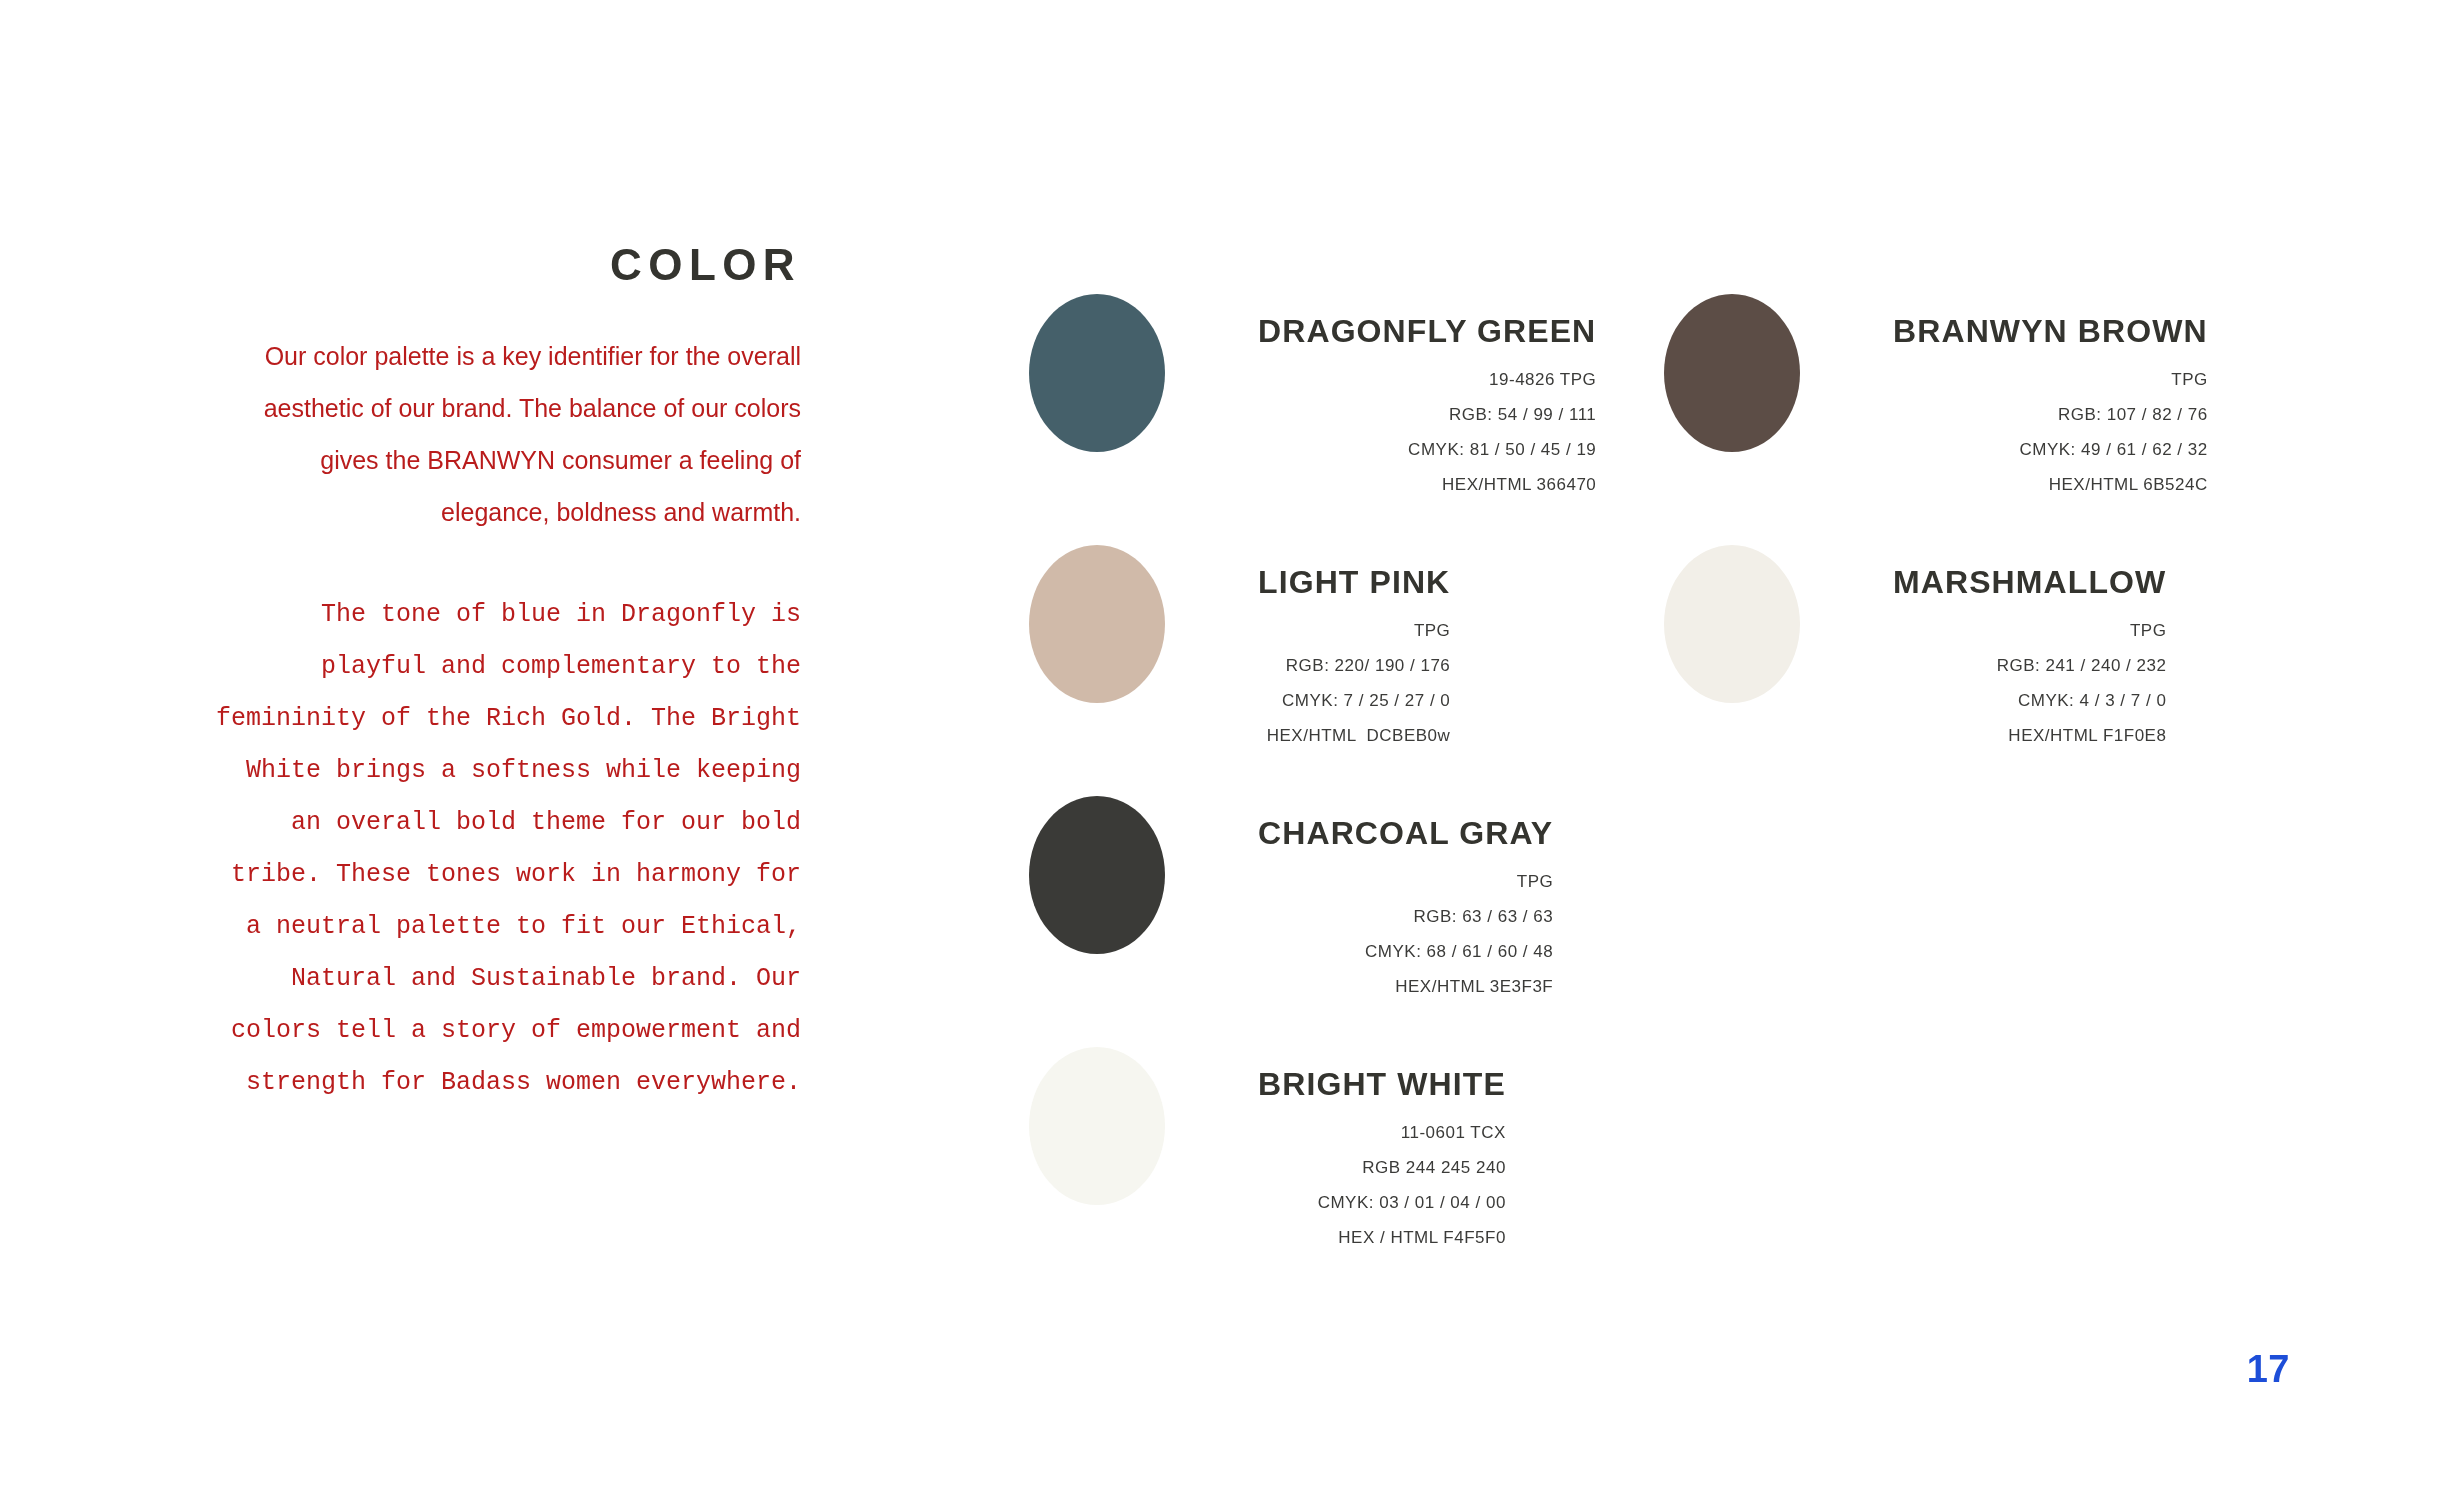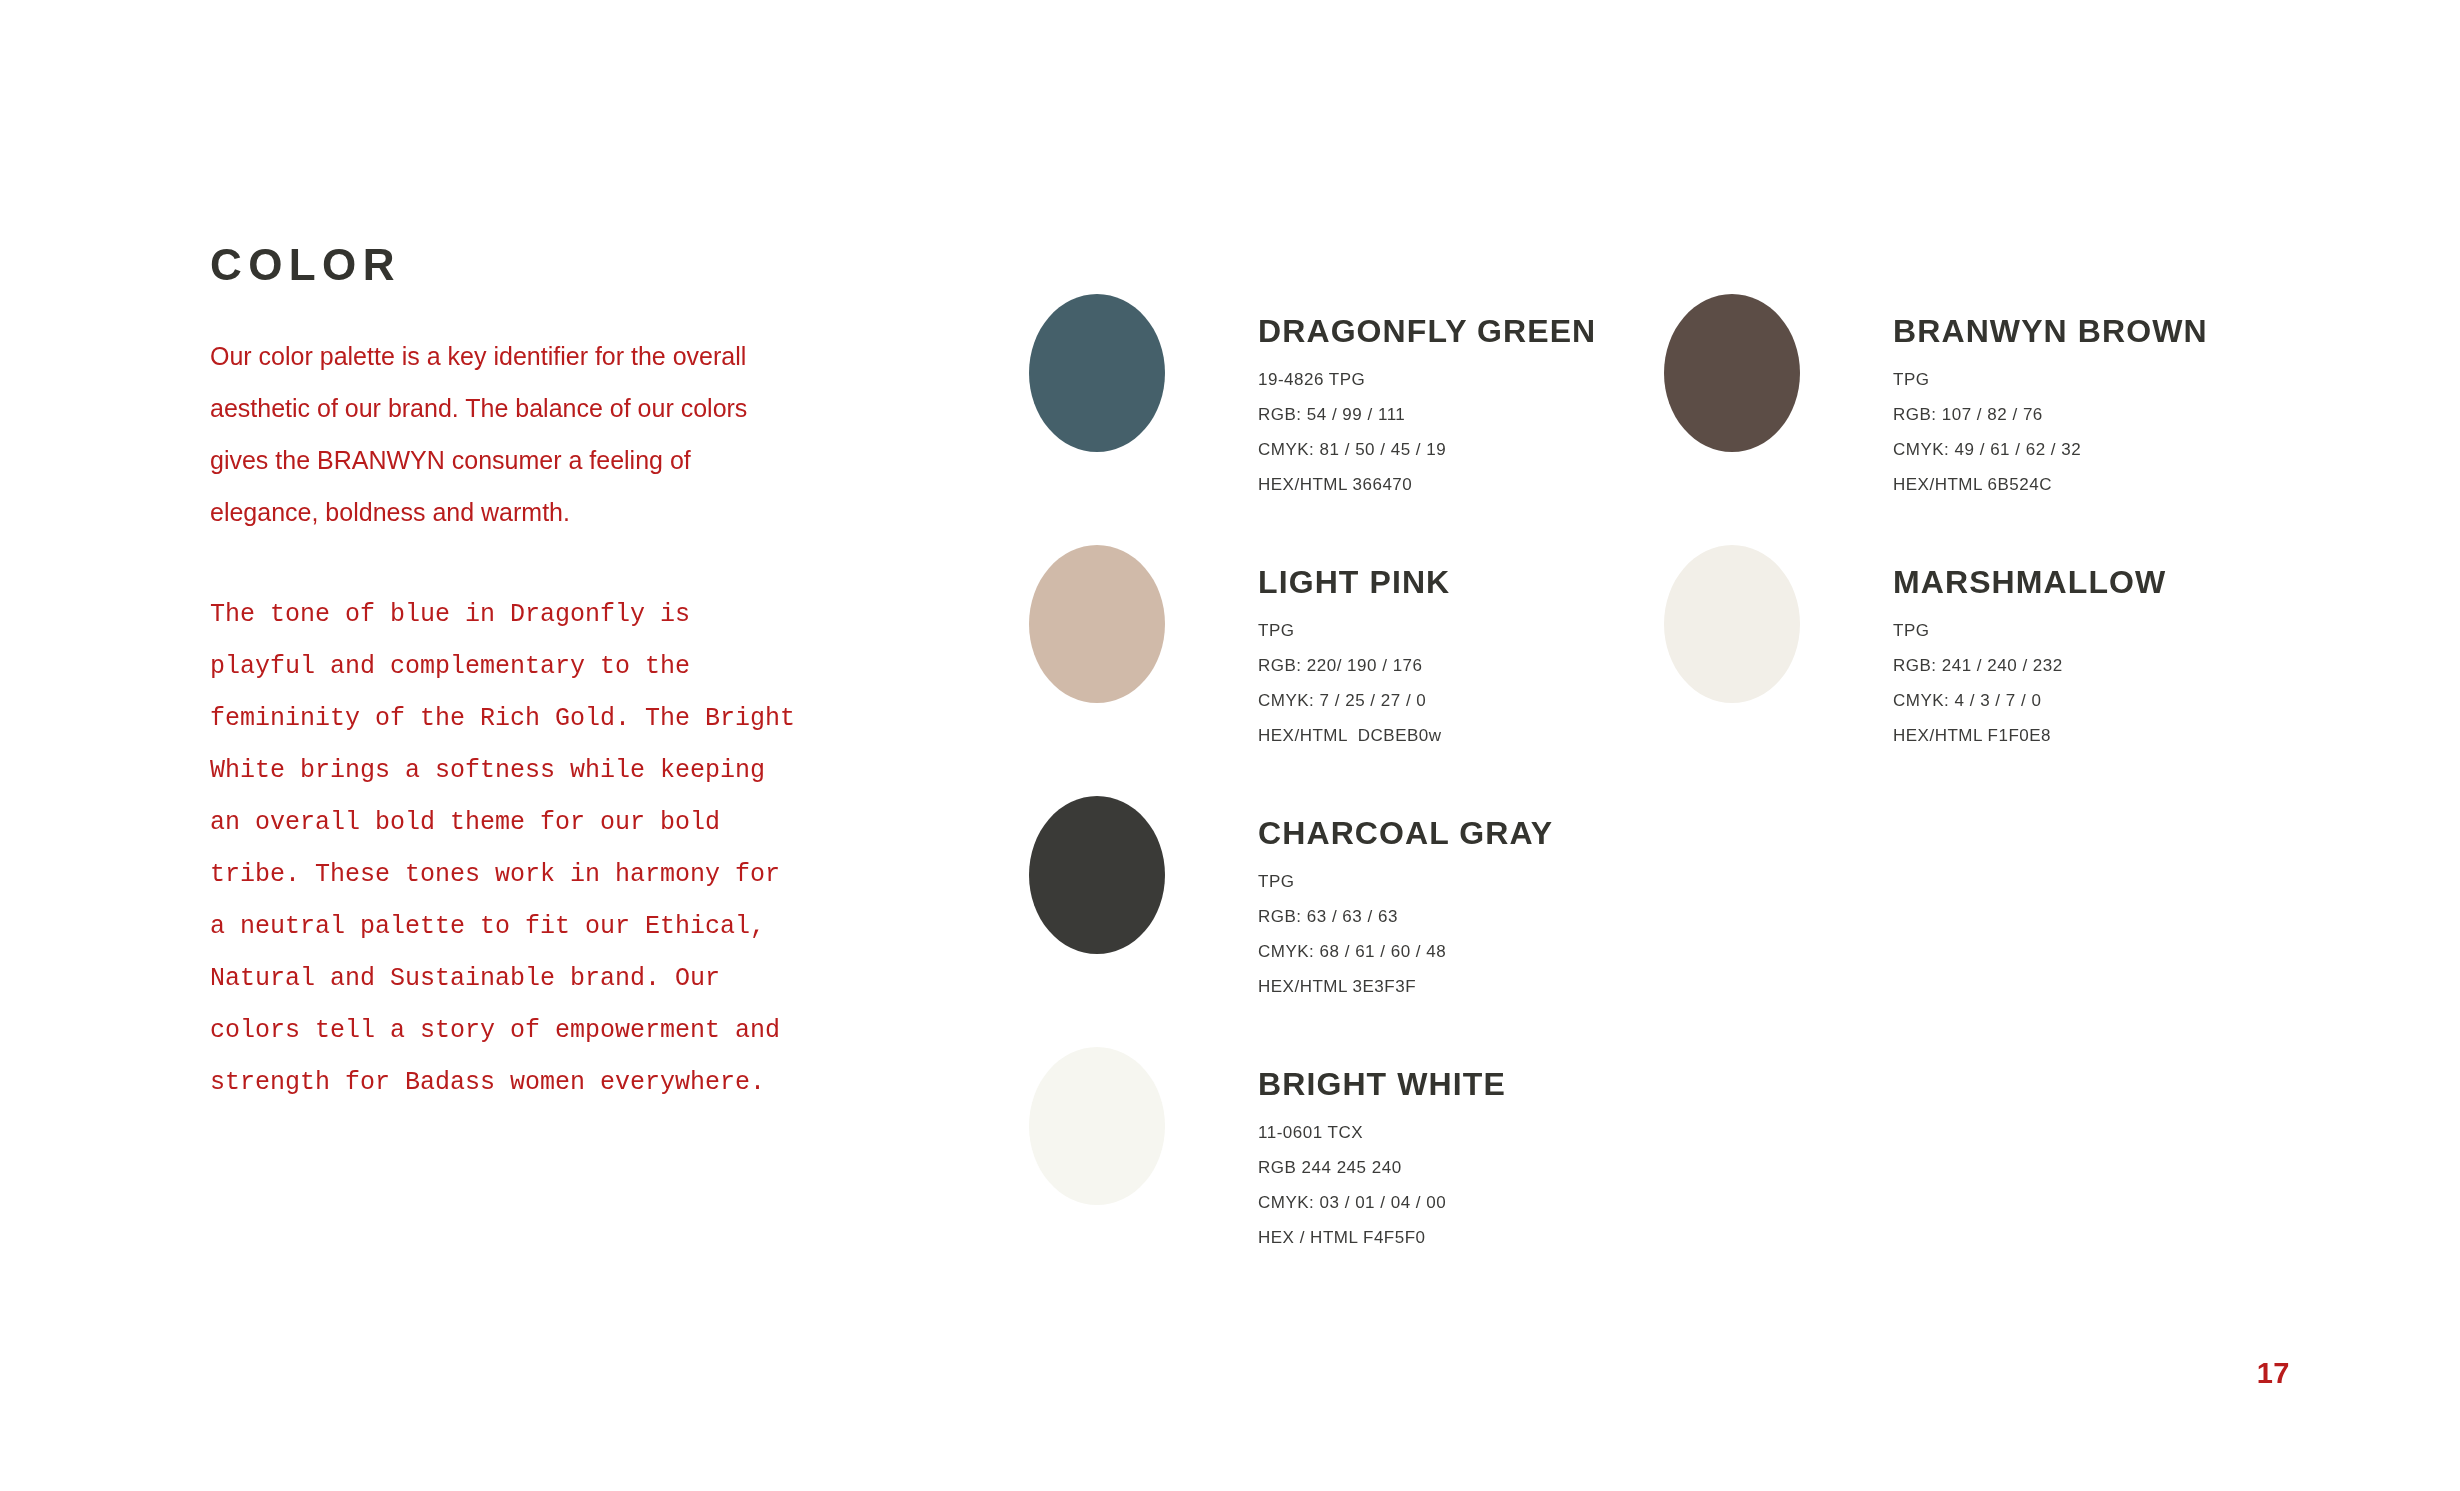--- a/index.html
+++ b/index.html
@@ -8,20 +8,21 @@
     background: #ffffff;
   }
   .page {
     position: relative;
     width: 2461px;
     height: 1491px;
     background: #ffffff;
     font-family: "Liberation Sans", sans-serif;
     color: #3a3a38;
     overflow: hidden;
+    text-align: right;
   }
 
   
   .left-col {
     position: absolute;
     left: 210px;
     top: 243px;
     width: 591px;
   }
   .section-title {
@@ -93,23 +94,23 @@
     color: #3b3b39;
     line-height: 35px;
     white-space: pre;
   }
 
   
   .page-number {
     position: absolute;
     right: 171px;
     bottom: 103px;
-    font-size: 29px;
+    font-size: 38px;
     font-weight: bold;
-    color: #b91c1c;
+    color: #1d4ed8;
     letter-spacing: 0.5px;
     line-height: 1;
     margin-top: 20px;
   }
 </style>
 </head>
 <body>
 
 <div class="page">
 

